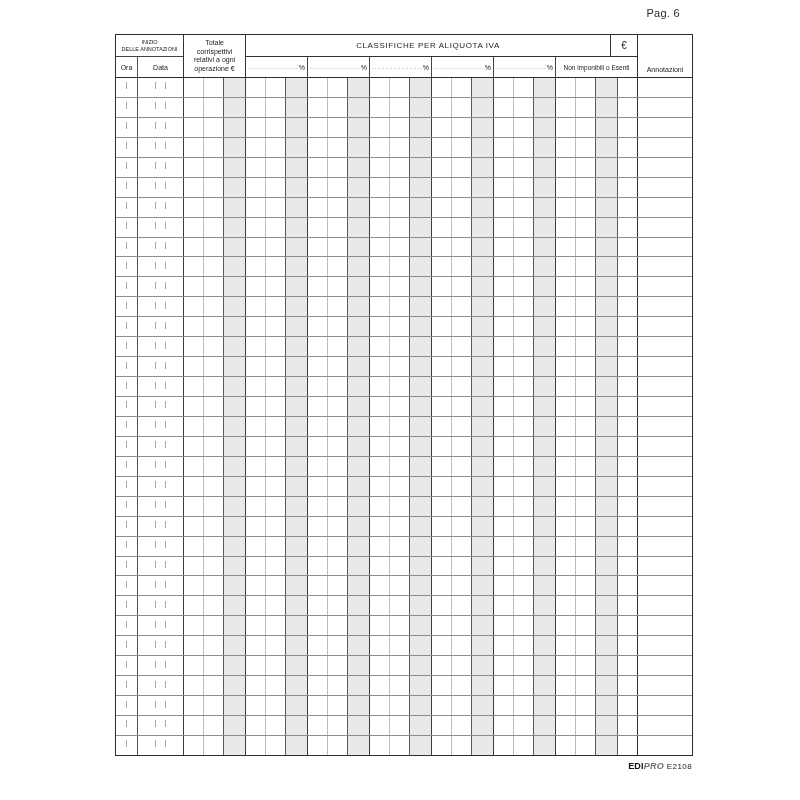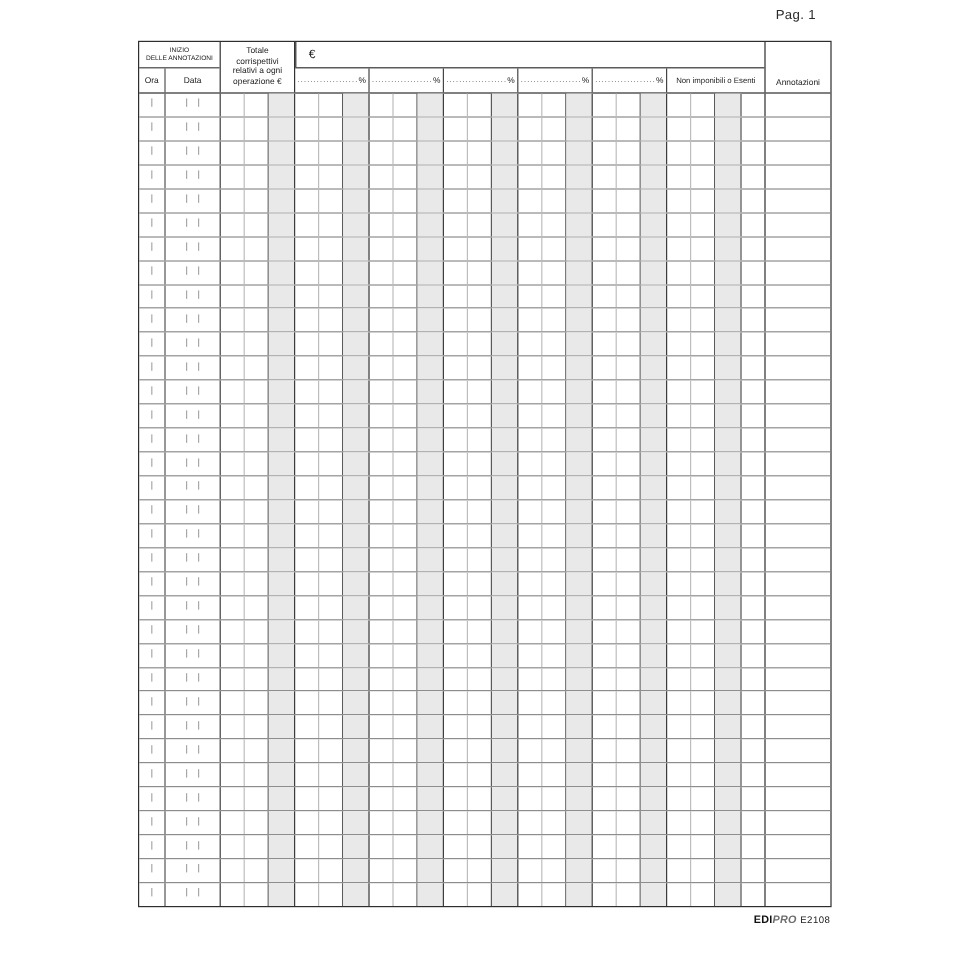--- a/index.html
+++ b/index.html
@@ -52,21 +52,21 @@
 
   
   .brand{position:absolute;top:761px;right:108px;font-size:9px;display:flex;align-items:baseline;gap:3px;}
   .brand .edi{font-weight:900;color:#111;letter-spacing:.2px;}
   .brand .pro{font-weight:900;font-style:italic;color:#6e6e6e;letter-spacing:.2px;margin-left:-3px;}
   .brand .code{font-size:8px;color:#222;letter-spacing:.4px;}
 </style>
 </head>
 <body>
 
-<div class="pag">Pag. 1</div>
+<div class="pag">Pag. 6</div>
 
 <div class="form">
 
   <div class="hdr">
     <div class="hcolA">
       <div class="inizio">
         <span>INIZIO</span>
         <span>DELLE ANNOTAZIONI</span>
       </div>
       <div class="oradata">
@@ -77,20 +77,21 @@
 
     <div class="totale-h">
       <span>Totale</span>
       <span>corrispettivi</span>
       <span>relativi a ogni</span>
       <span>operazione €</span>
     </div>
 
     <div class="hcolC">
       <div class="classrow">
+        <div class="classif">CLASSIFICHE PER ALIQUOTA IVA</div>
         <div class="euro">€</div>
       </div>
       <div class="pctrow">
 
   <div class="pct">
     <span class="dots">..................................................</span>
     <span class="sym">%</span>
   </div>
 
   <div class="pct">

